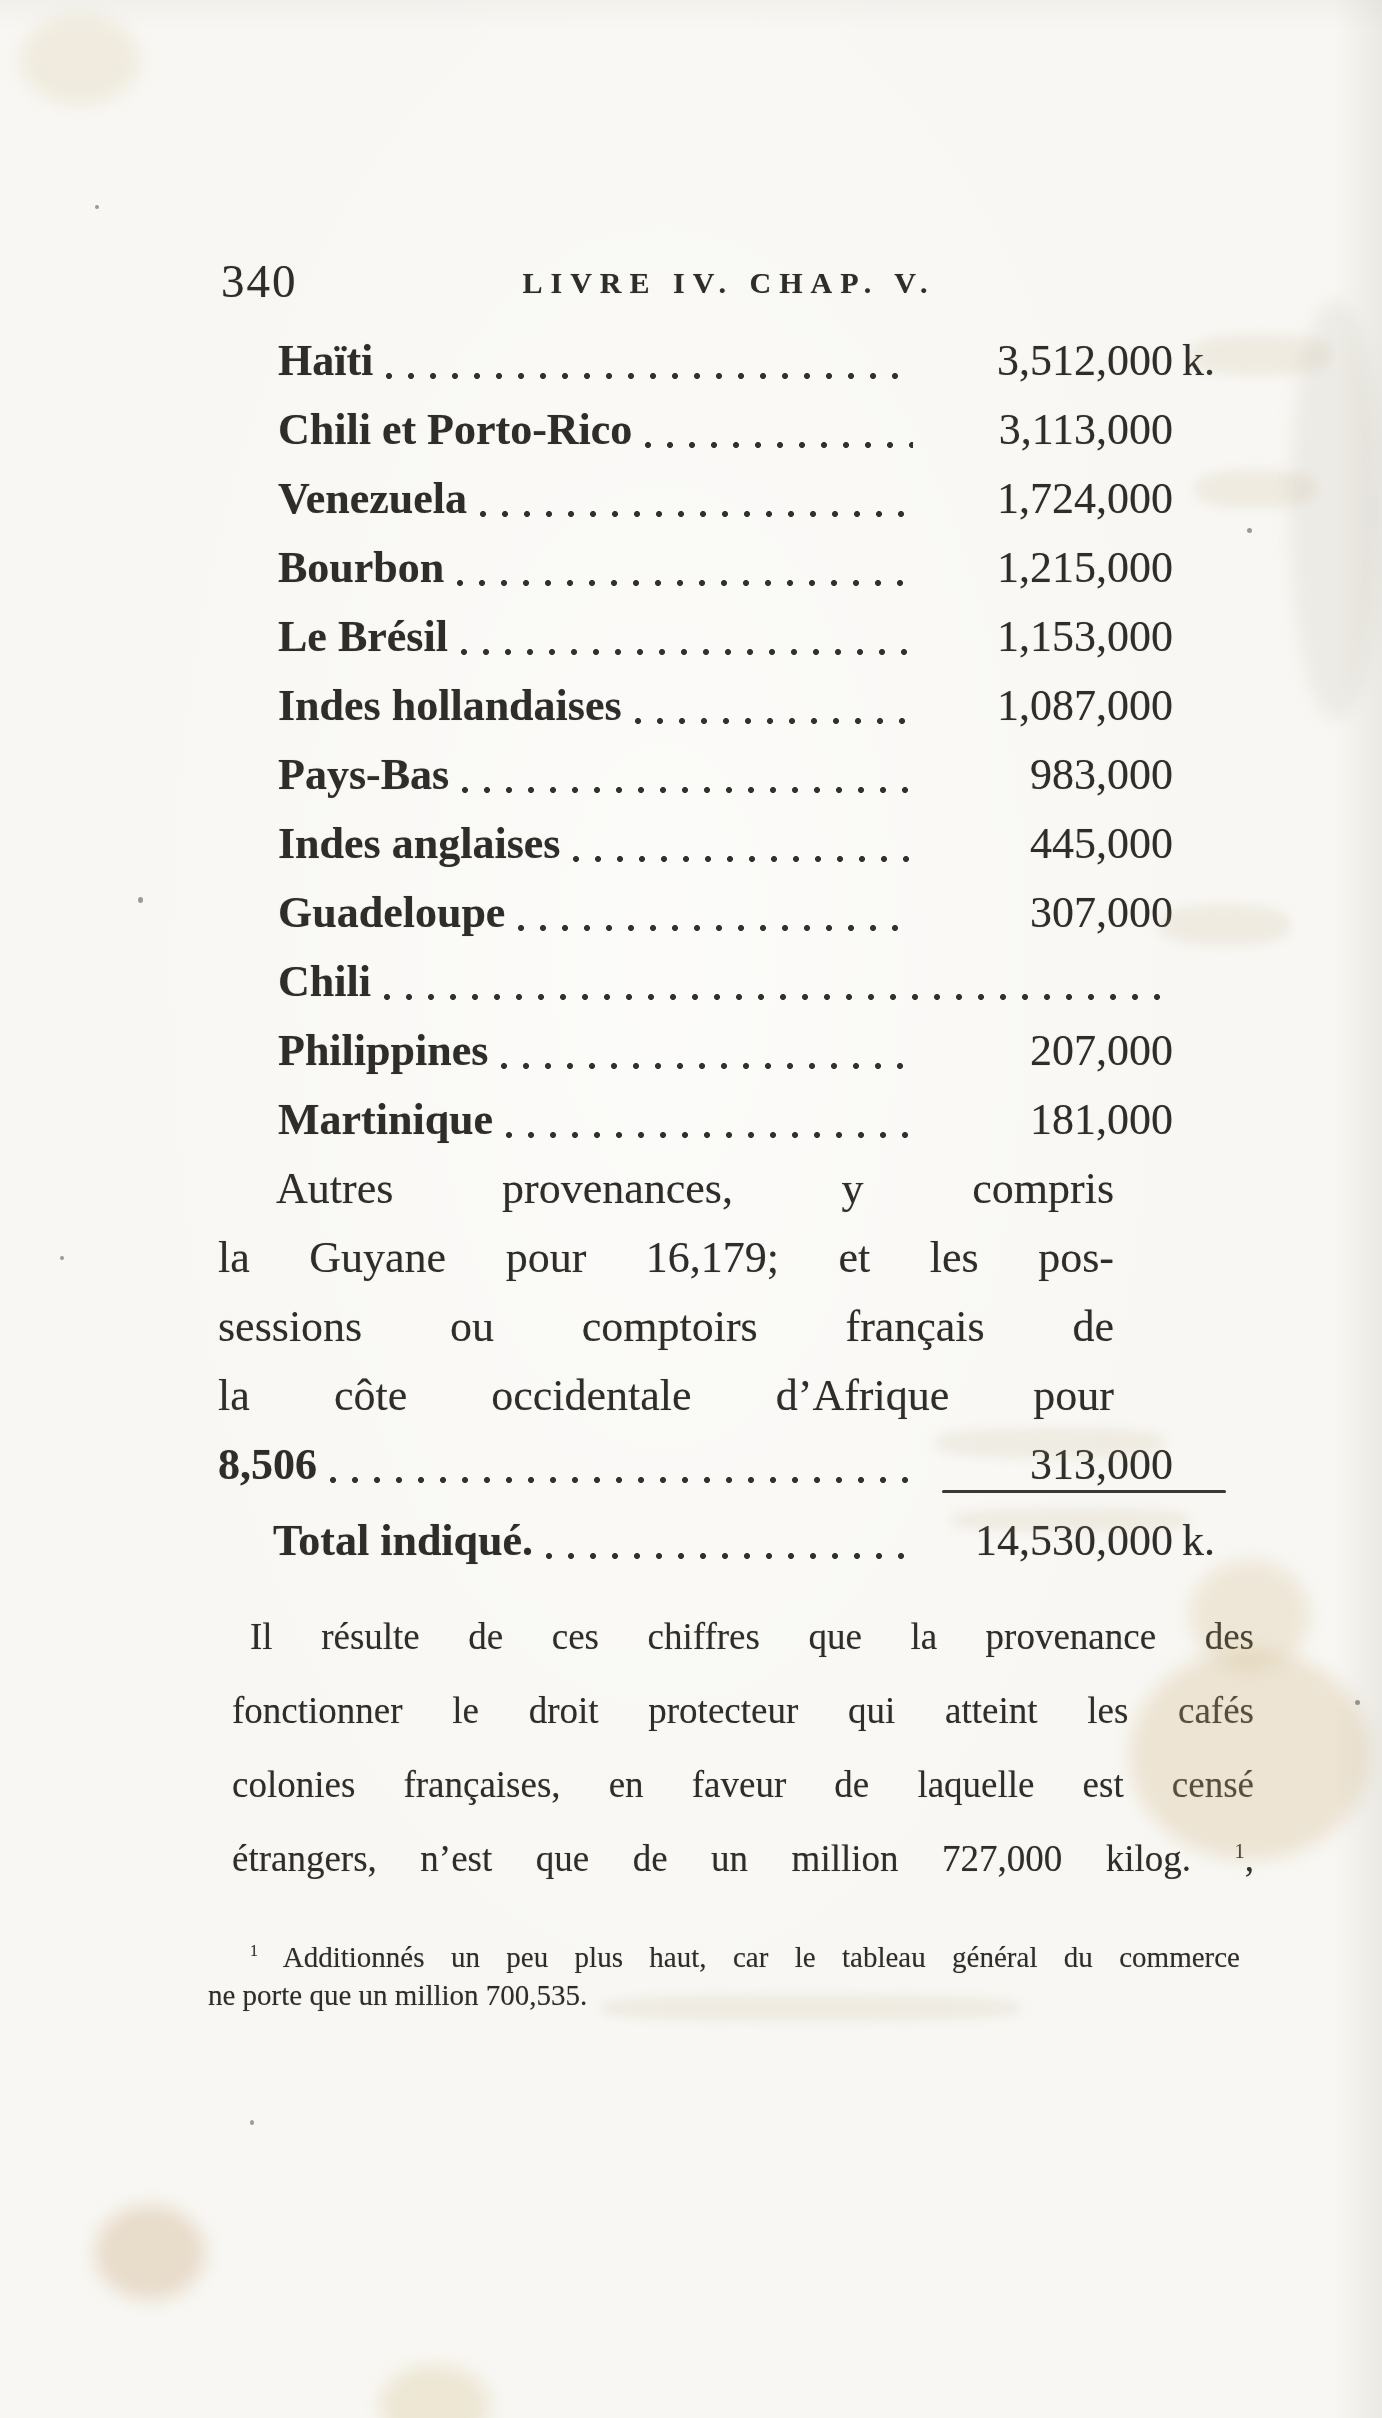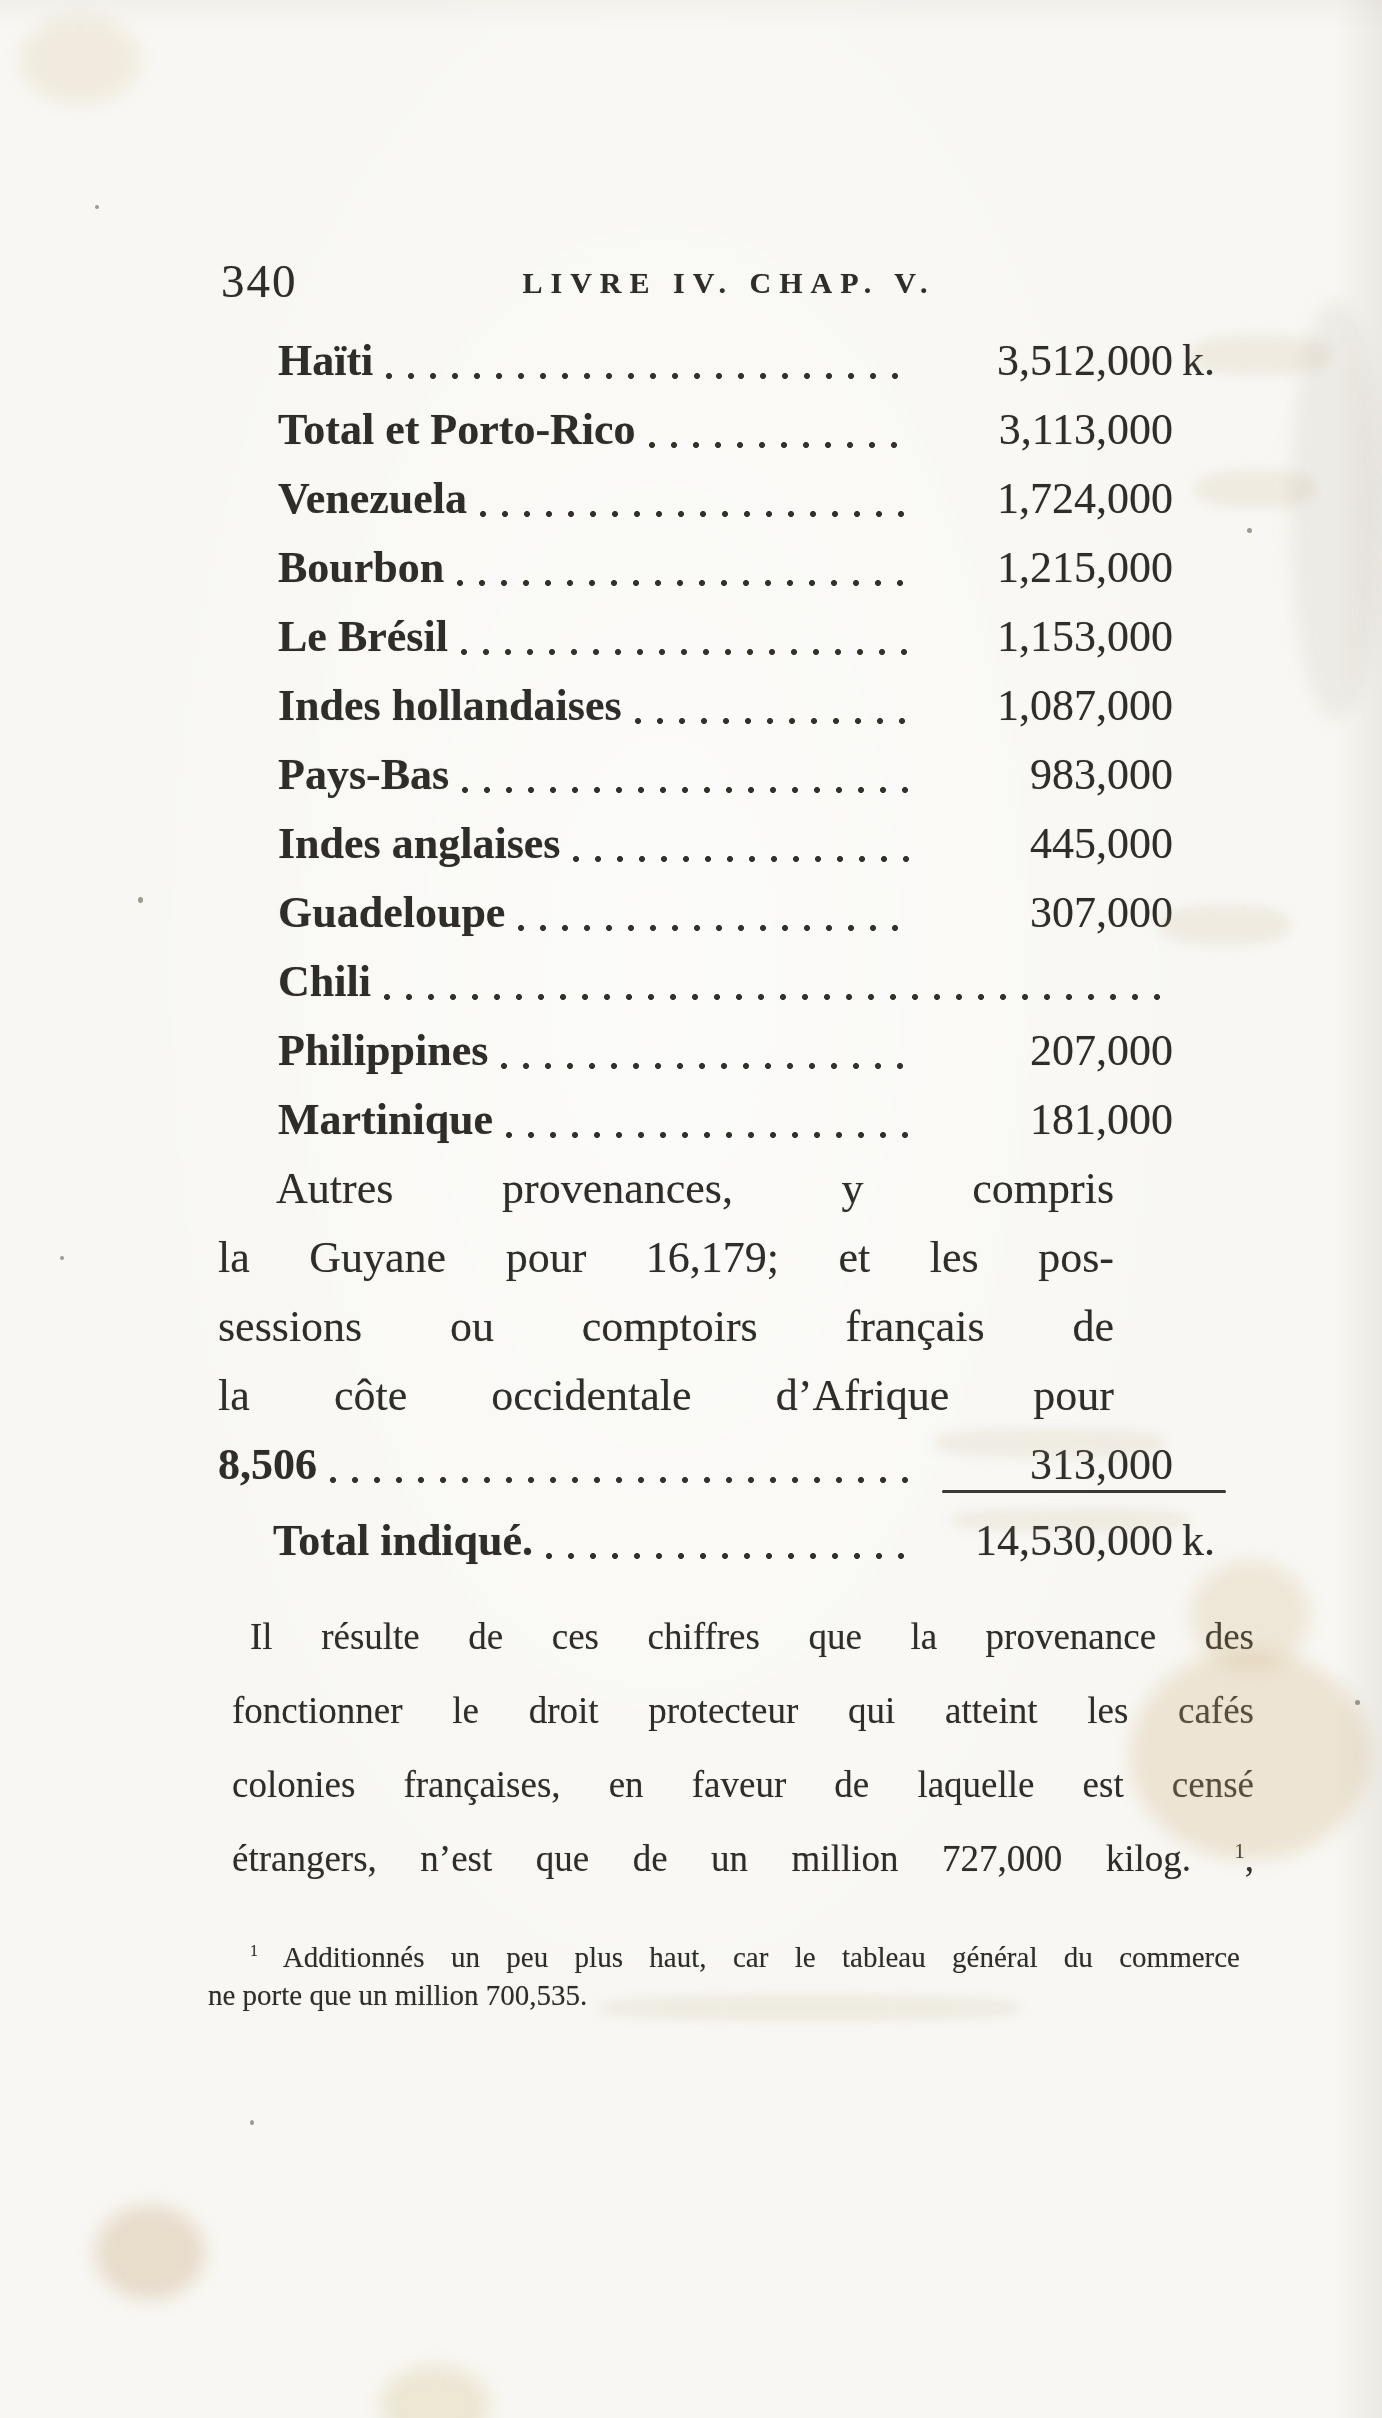--- a/index.html
+++ b/index.html
@@ -82,21 +82,21 @@
   <div class="runhead">LIVRE IV. CHAP. V.</div>
 
   <div class="list">
     <div class="lrow">
       <span class="lbl">Haïti</span>
       <span class="leader"></span>
       <span class="val">3,512,000</span>
       <span class="unit">k.</span>
     </div>
     <div class="lrow">
-      <span class="lbl">Total et Porto-Rico</span>
+      <span class="lbl">Chili et Porto-Rico</span>
       <span class="leader"></span>
       <span class="val">3,113,000</span>
       <span class="unit"></span>
     </div>
     <div class="lrow">
       <span class="lbl">Venezuela</span>
       <span class="leader"></span>
       <span class="val">1,724,000</span>
       <span class="unit"></span>
     </div>

